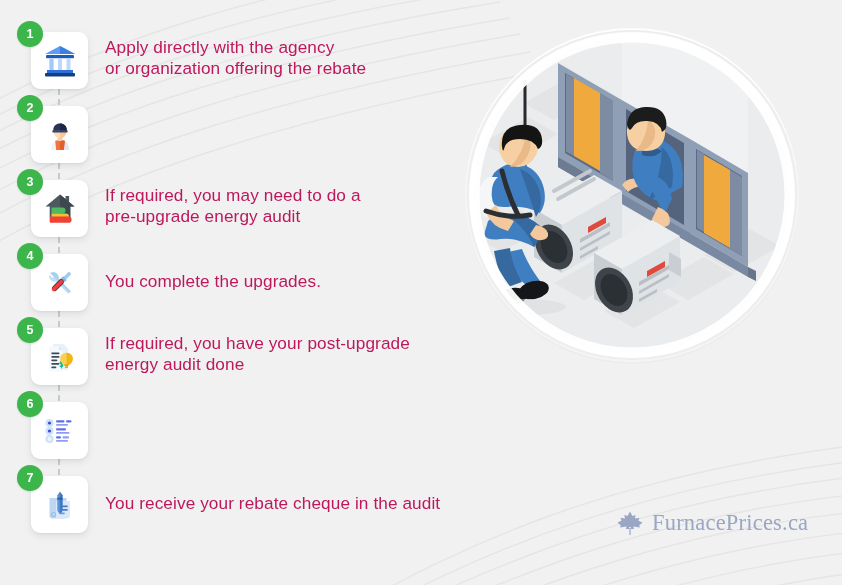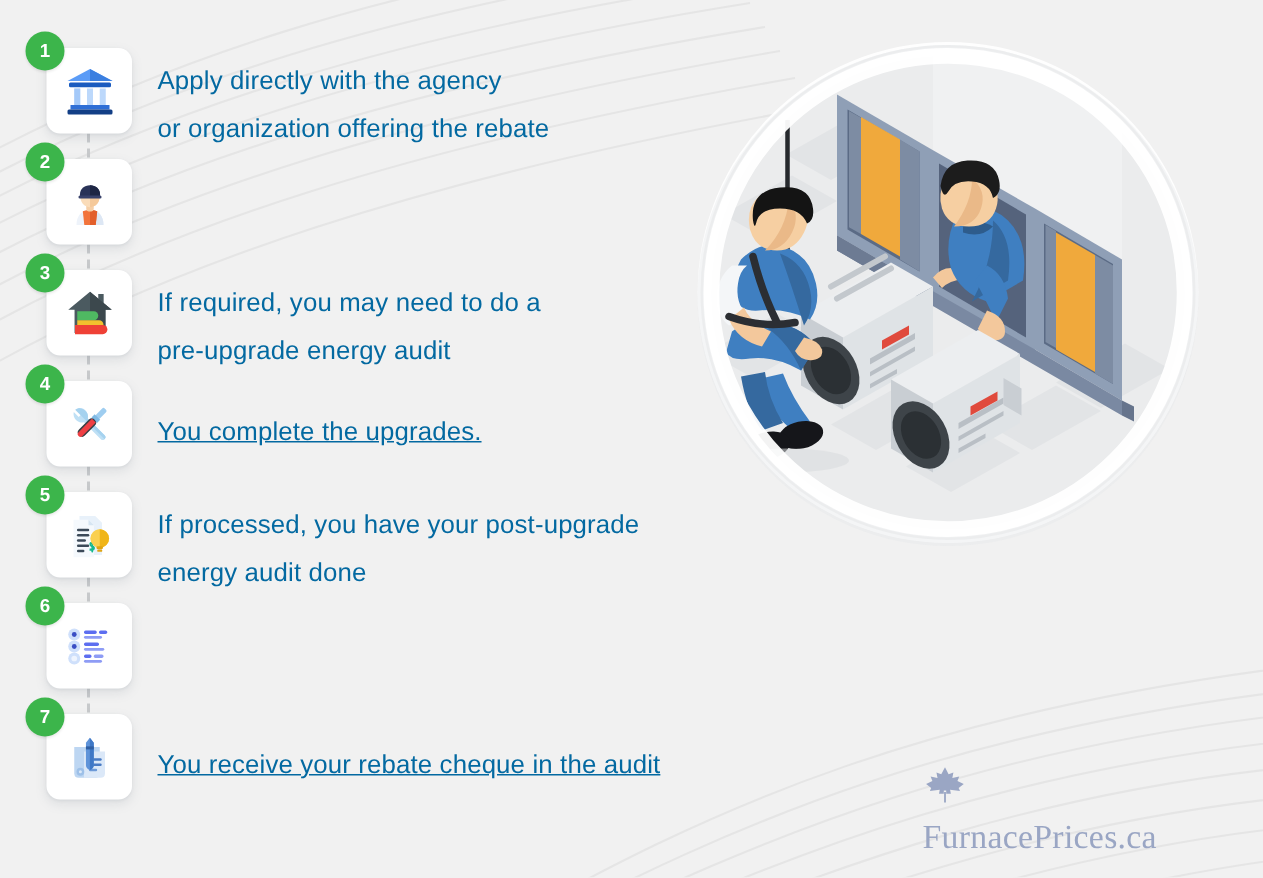--- a/index.html
+++ b/index.html
@@ -77,47 +77,46 @@
     position: absolute;
     left: 58px;
     width: 0;
     border-left: 2px dashed #c7c9cb;
     z-index: 0;
   }
   .step-text {
     position: absolute;
     left: 105px;
     width: 360px;
-    color: #0369a1;
+    color: #be185d;
     font-size: 17.2px;
-    line-height: 32px;
+    line-height: 21px;
     letter-spacing: 0.1px;
     white-space: pre-line;
   }
   .step-text.two-line { top: 5px; }
-  .step-text.one-line { top: 17px; text-decoration: underline; }
+  .step-text.one-line { top: 17px; }
 
   
   .illus-wrap {
     position: absolute;
     left: 462px;
     top: 25px;
     width: 340px;
     height: 345px;
   }
 
   
   .logo {
     position: absolute;
     left: 615px;
     top: 508px;
     display: flex;
-    align-items: flex-start;
+    align-items: center;
     gap: 7px;
-    flex-direction: column;
   }
   .logo-text {
     font-family: "Liberation Serif", serif;
     font-size: 22.5px;
     color: #9aa6c4;
     letter-spacing: 0.2px;
   }
 </style>
 </head>
 <body>
@@ -242,21 +241,21 @@
           <path d="M18.6 24.6 c0-0.9 0.7-1.4 1.7-1.4 h1.5 v1.5 h-1.4 c-0.4 0-0.5 0.2-0.5 0.4 c0 0.6 2.4 0.4 2.4 2.3 c0 1.1-0.8 1.7-1.9 1.7 h-1.7 v-1.5 h1.6 c0.4 0 0.6-0.2 0.6-0.4 c0-0.7-2.3-0.4-2.3-2.6 z" fill="#17b890"></path>
           <rect x="19.9" y="22" width="1.2" height="8.4" rx="0.5" fill="#17b890"></rect>
           <circle cx="25.5" cy="21" r="6.2" fill="#f9c630"></circle>
           <circle cx="25.5" cy="21" r="6.2" fill="#fcd96c" opacity="0.55"></circle>
           <path d="M25.5 14.8 a6.2 6.2 0 0 1 0 12.4 z" fill="#f0b518"></path>
           <rect x="23.3" y="26.2" width="4.4" height="1.9" rx="0.9" fill="#e0a413"></rect>
           <rect x="23.8" y="28.3" width="3.4" height="1.6" rx="0.8" fill="#e0a413"></rect>
         </svg>
       </div>
       <div class="badge">5</div>
-      <div class="step-text two-line">If processed, you have your post-upgrade
+      <div class="step-text two-line">If required, you have your post-upgrade
 energy audit done</div>
     </div>
 
     <div class="step" style="top:402px;">
       <div class="tile">
         <svg width="38" height="38" viewBox="0 0 38 38">
           <circle cx="8.5" cy="11" r="4" fill="#cfe0fb"></circle>
           <circle cx="8.5" cy="11" r="1.6" fill="#3a4ec4"></circle>
           <rect x="15" y="8.3" width="8.5" height="2.3" rx="1.1" fill="#5d6ef0"></rect>
           <rect x="25" y="8.3" width="5.5" height="2.3" rx="1.1" fill="#5d6ef0"></rect>

